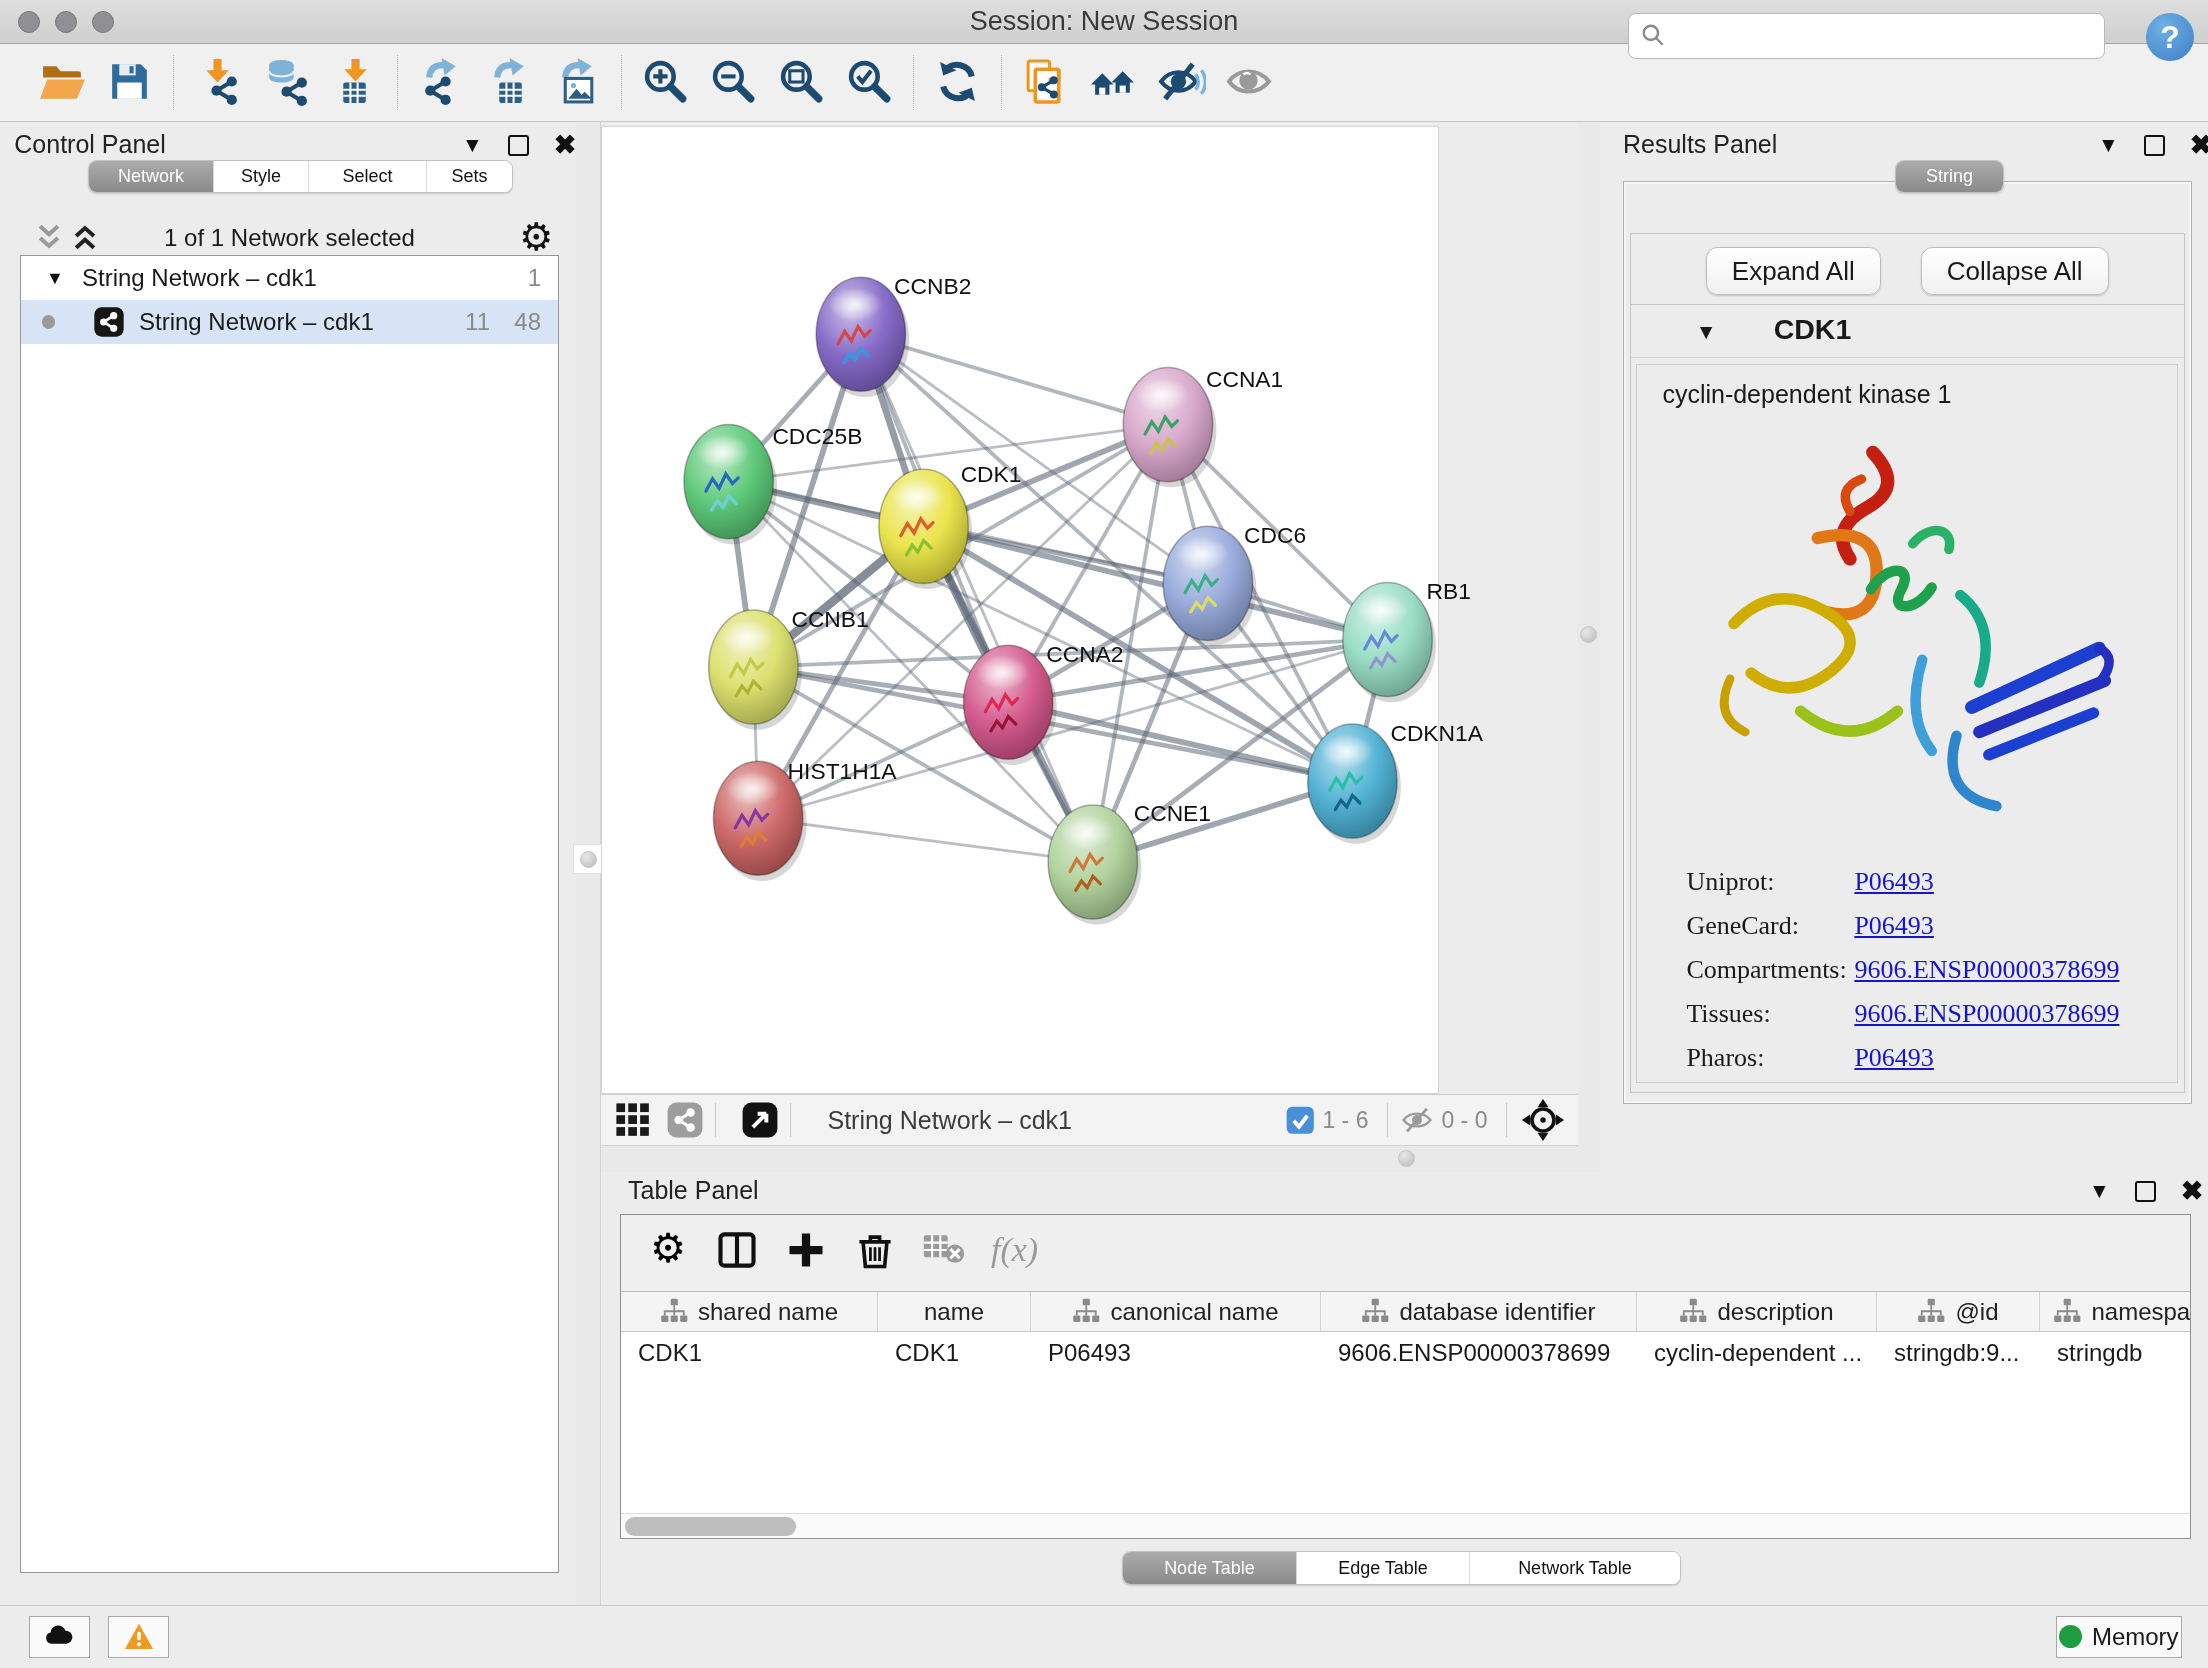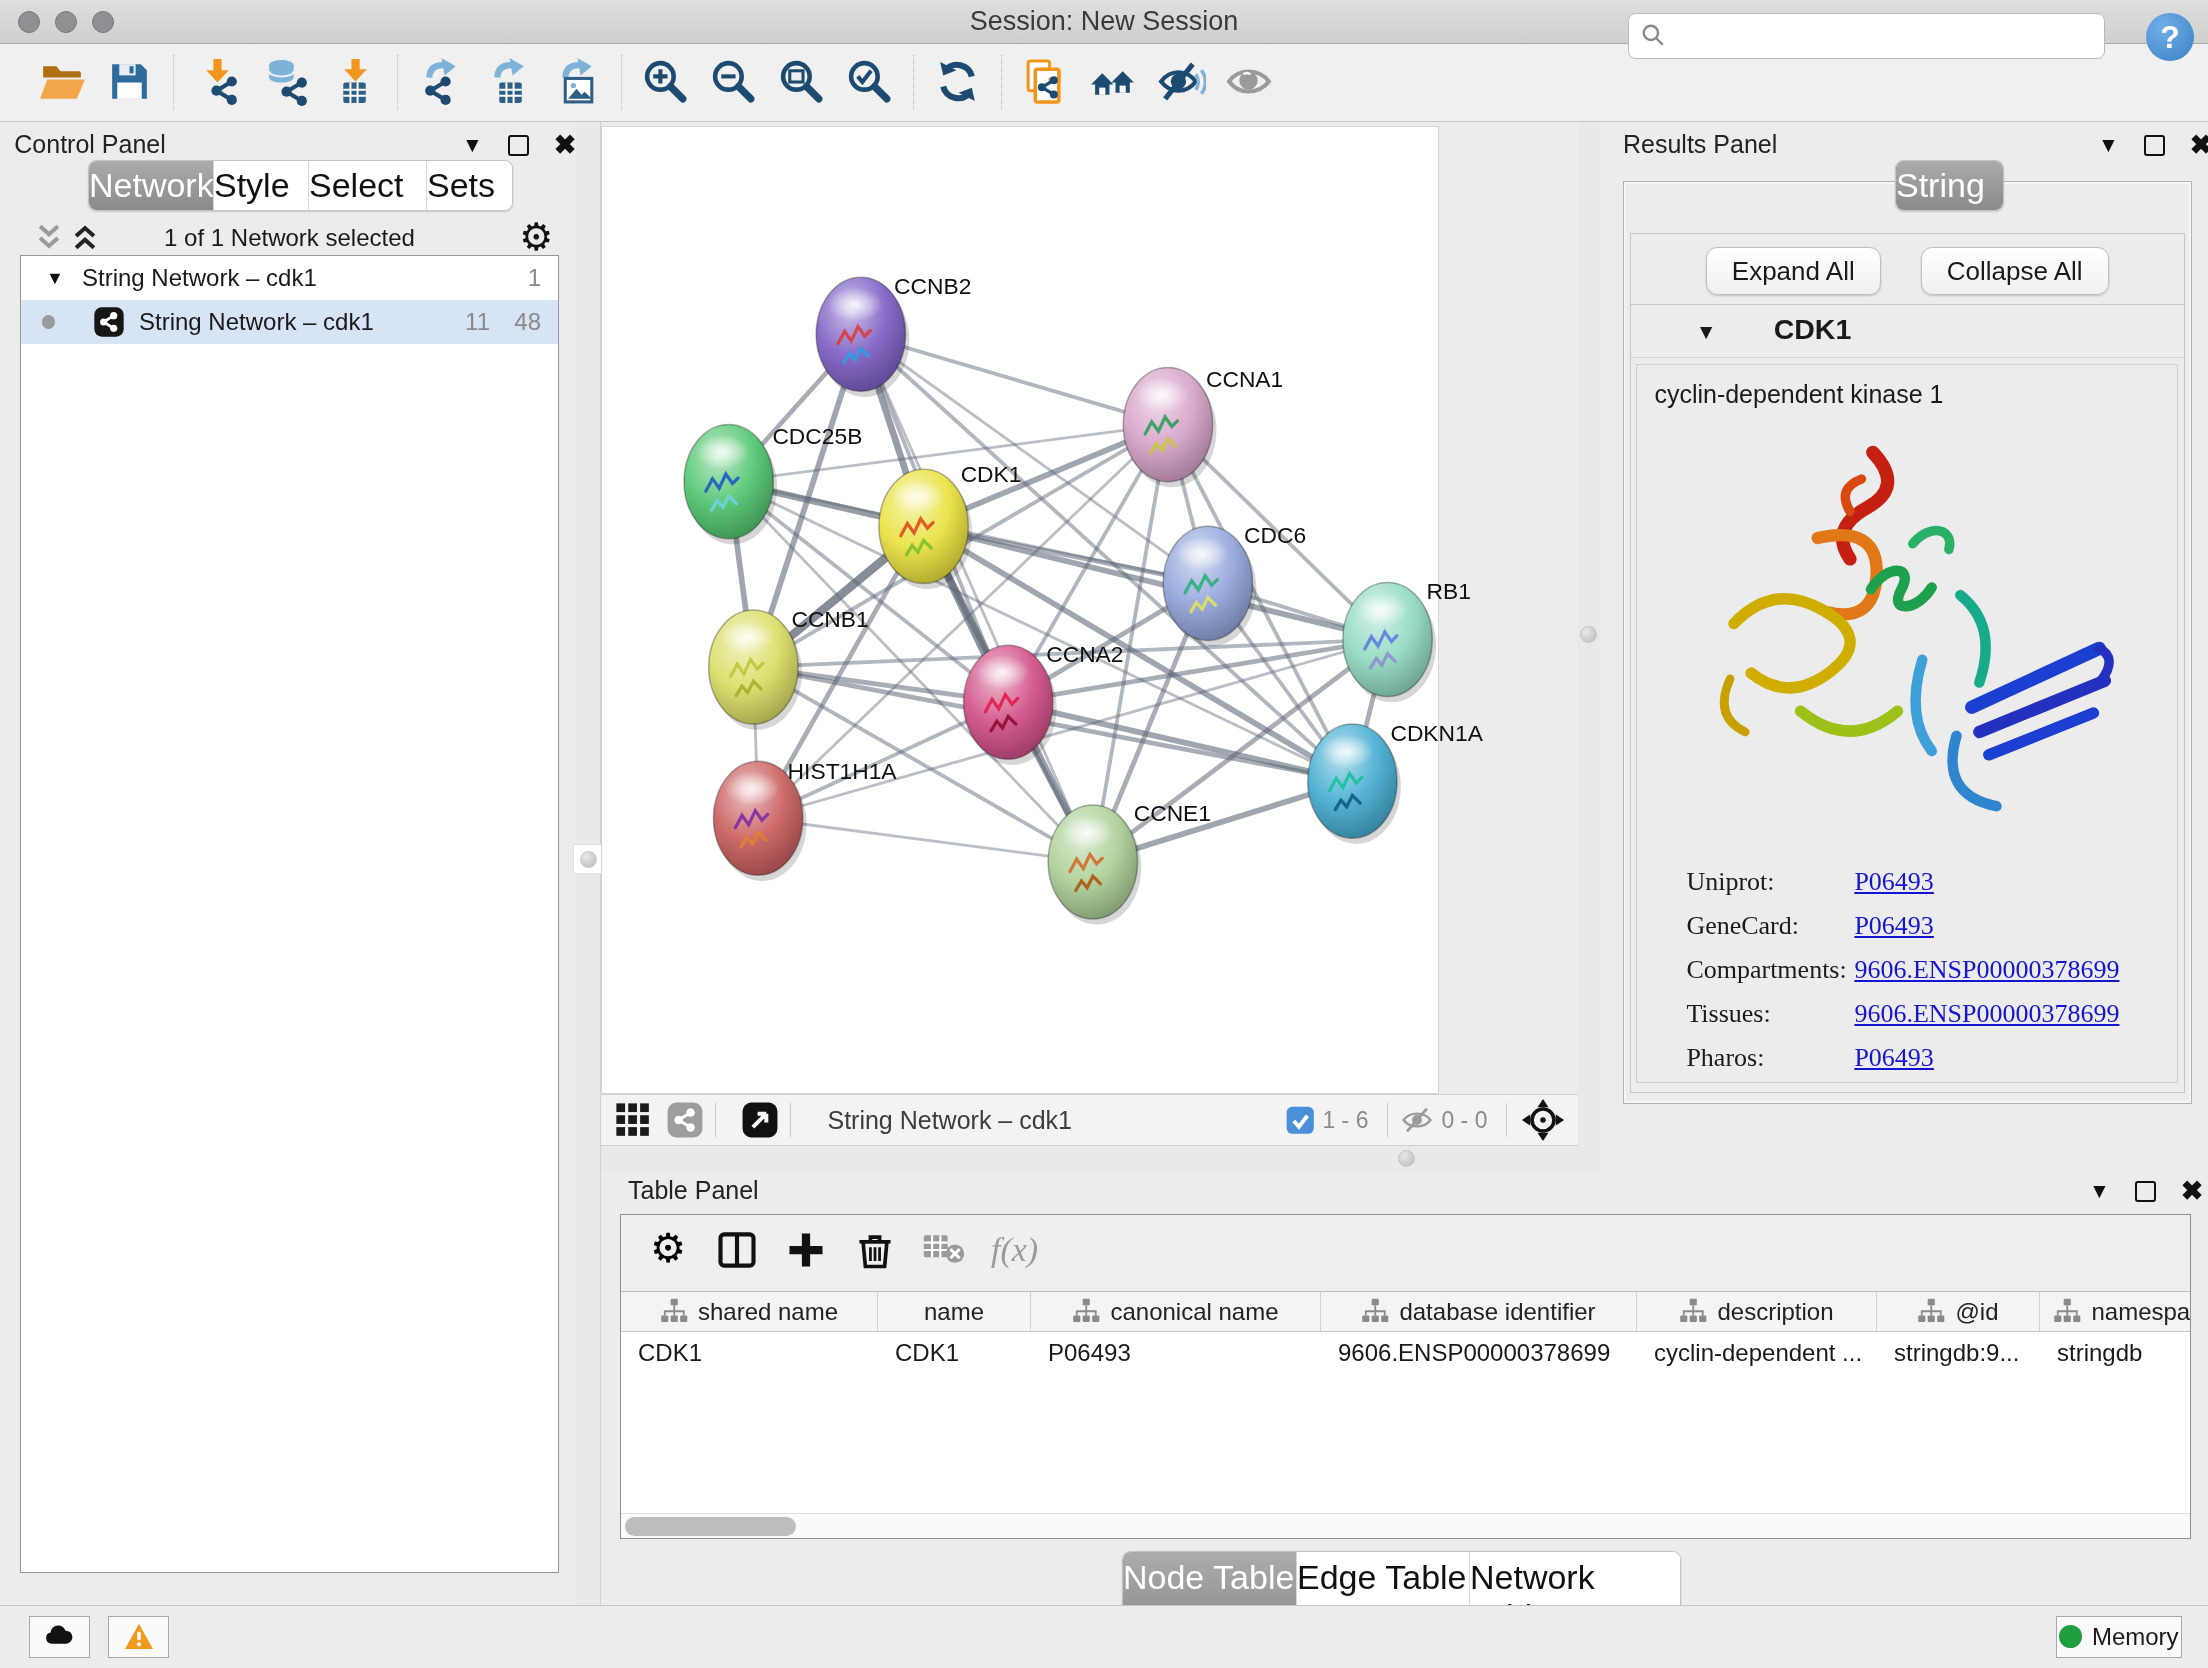--- a/index.html
+++ b/index.html
@@ -30,21 +30,21 @@
 
   
   .panel-title { font-size:25px; color:#222; }
   .pc-btns { position:absolute; display:flex; gap:25px; align-items:center; }
   .pc-caret { font-size:21px; color:#111; cursor:pointer; }
   .pc-float { width:21px; height:21px; border:2.9px solid #111; border-radius:2.9px; cursor:pointer; }
   .pc-close { font-size:27px; color:#111; font-weight:bold; cursor:pointer; line-height:1; }
 
   .seg { display:inline-flex; background:#fff; border:1px solid #c2c2c2; border-radius:8.6px; overflow:hidden;
     box-shadow:0 1px 1.9px rgba(0,0,0,.15); }
-  .seg .tab { padding:4.8px 0; font-size:34px; color:#111; text-align:left; cursor:pointer;
+  .seg .tab { padding:4.8px 0; font-size:18px; color:#111; text-align:center; cursor:pointer;
     border-left:1px solid #d8d8d8; background:#fff; }
   .seg .tab:first-child { border-left:none; }
   .seg .tab.active { background:linear-gradient(#ababab,#8a8a8a); color:#fff; }
 
   
   #control-panel { left:0; top:122px; width:576px; height:1484px; background:#ececec; }
   #cp-header { position:absolute; left:14.3px; top:7.6px; }
   #cp-tabs { position:absolute; left:88px; top:38px; }
   #cp-selector { position:absolute; left:20px; top:95px; width:539px; height:44px; }
   #cp-selector .chev { position:absolute; top:3.8px; width:32px; height:32px; cursor:pointer; }
@@ -91,21 +91,21 @@
     border:1px solid #b2b2b2; background:#ececec; box-shadow:inset 0 0 0 1.9px #f6f6f6; }
   #rp-buttons { position:absolute; left:5.7px; top:51px; width:555px; height:76px; border:1px solid #c6c6c6;
     background:#ececec; display:flex; align-items:center; justify-content:center; gap:40px; }
   .rp-btn { min-width:162px; padding:7.6px 25px; font-size:26px; text-align:center; background:linear-gradient(#ffffff,#f0f0f0);
     border:1px solid #bdbdbd; border-radius:11.4px; box-shadow:0 1px 1.9px rgba(0,0,0,.18); cursor:pointer; }
   #rp-section { position:absolute; left:5.7px; top:122px; width:555px; height:789px; border:1px solid #c6c6c6; background:#ececec; }
   #rp-sec-head { position:relative; height:53px; border-bottom:1px solid #d6d6d6; }
   #rp-sec-caret { position:absolute; left:65px; top:15px; font-size:21px; cursor:pointer; }
   #rp-gene { position:absolute; left:143px; top:7.6px; font-size:28.5px; font-weight:bold; }
   #rp-body { position:absolute; left:5.7px; top:59px; width:542px; height:719px; border:1px solid #cfcfcf; background:#ececec; }
-  #rp-desc { position:absolute; left:17px; top:15px; font-size:25px; }
+  #rp-desc { position:absolute; left:25px; top:15px; font-size:25px; }
   #protein-img { position:absolute; left:38px; top:57px; width:466px; height:428px; }
   #crosslinks { position:absolute; left:34px; top:495px; width:495px; font-family:"Liberation Serif", serif; }
   #xl-title { font-size:27.6px; font-weight:bold; margin-bottom:13.3px; }
   .xl-row { display:flex; height:44px; align-items:center; font-size:26px; }
   .xl-label { width:183px; padding-left:15px; }
   .xl-value { color:#1515d0; text-decoration:underline; cursor:pointer; }
 
   
   #table-region { left:601px; top:1172px; width:1607px; height:434px; background:#ececec; }
   #tp-header { position:absolute; left:27px; top:3.8px; }

